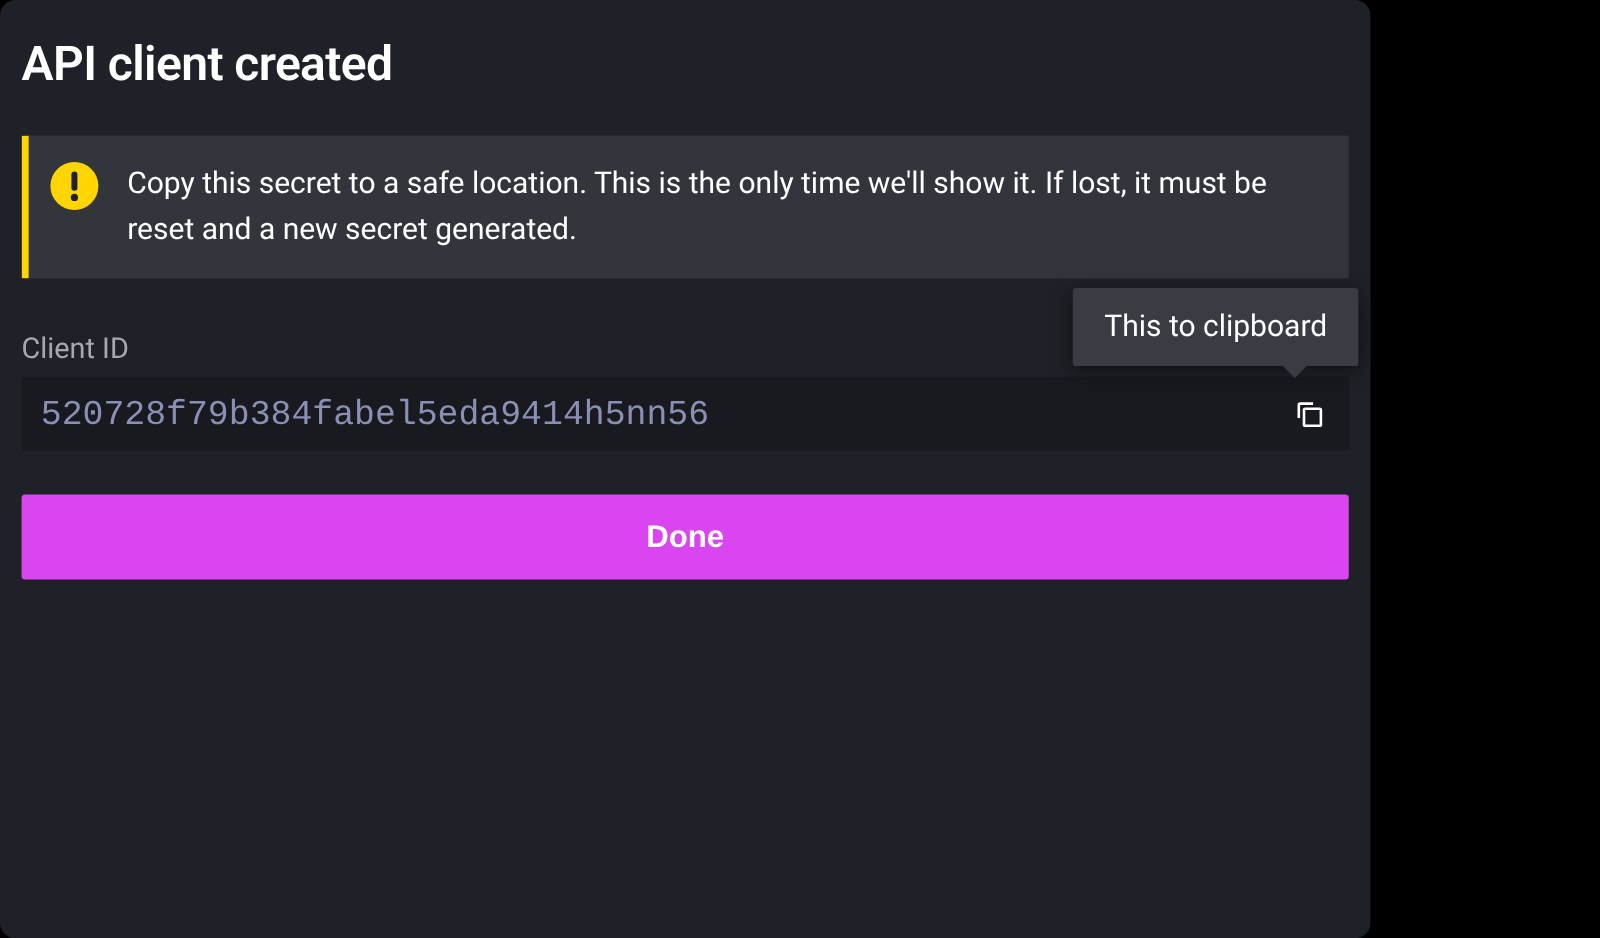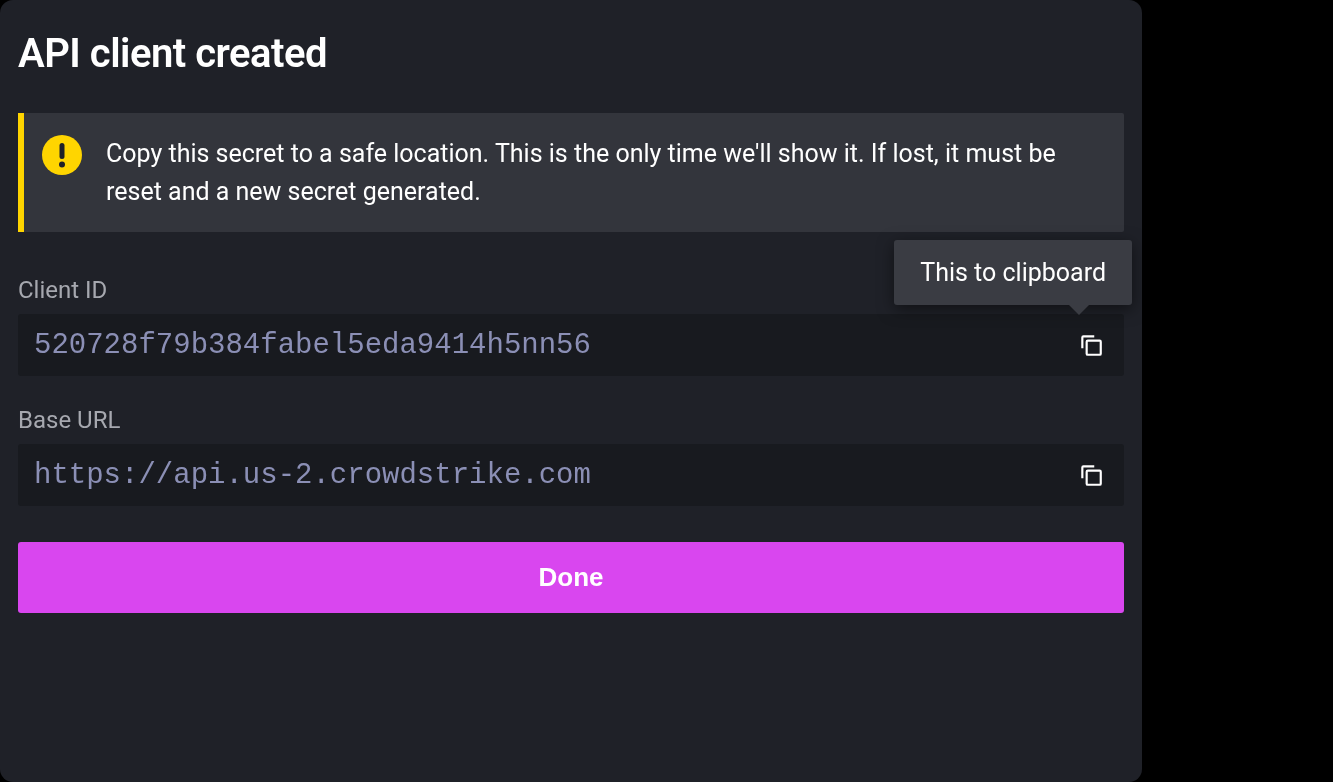--- a/index.html
+++ b/index.html
@@ -159,29 +159,17 @@
       <button class="copy-btn">
         <svg viewBox="0 0 24 24" fill="none" stroke="currentColor" stroke-width="2">
           <rect x="8" y="8" width="13" height="13" rx="1"></rect>
           <path d="M4 15V5a1 1 0 0 1 1-1h10"></path>
         </svg>
       </button>
     </div>
   </div>
 
 
-  <div class="field-group">
-    <label class="field-label">Base URL</label>
-    <div class="field-value-row">
-      <span class="field-value">https://api.us-2.crowdstrike.com</span>
-      <button class="copy-btn">
-        <svg viewBox="0 0 24 24" fill="none" stroke="currentColor" stroke-width="2">
-          <rect x="8" y="8" width="13" height="13" rx="1"></rect>
-          <path d="M4 15V5a1 1 0 0 1 1-1h10"></path>
-        </svg>
-      </button>
-    </div>
-  </div>
 
   <button class="done-btn">Done</button>
 
   <div class="tooltip">This to clipboard</div>
 </div>
 
 </body></html>

